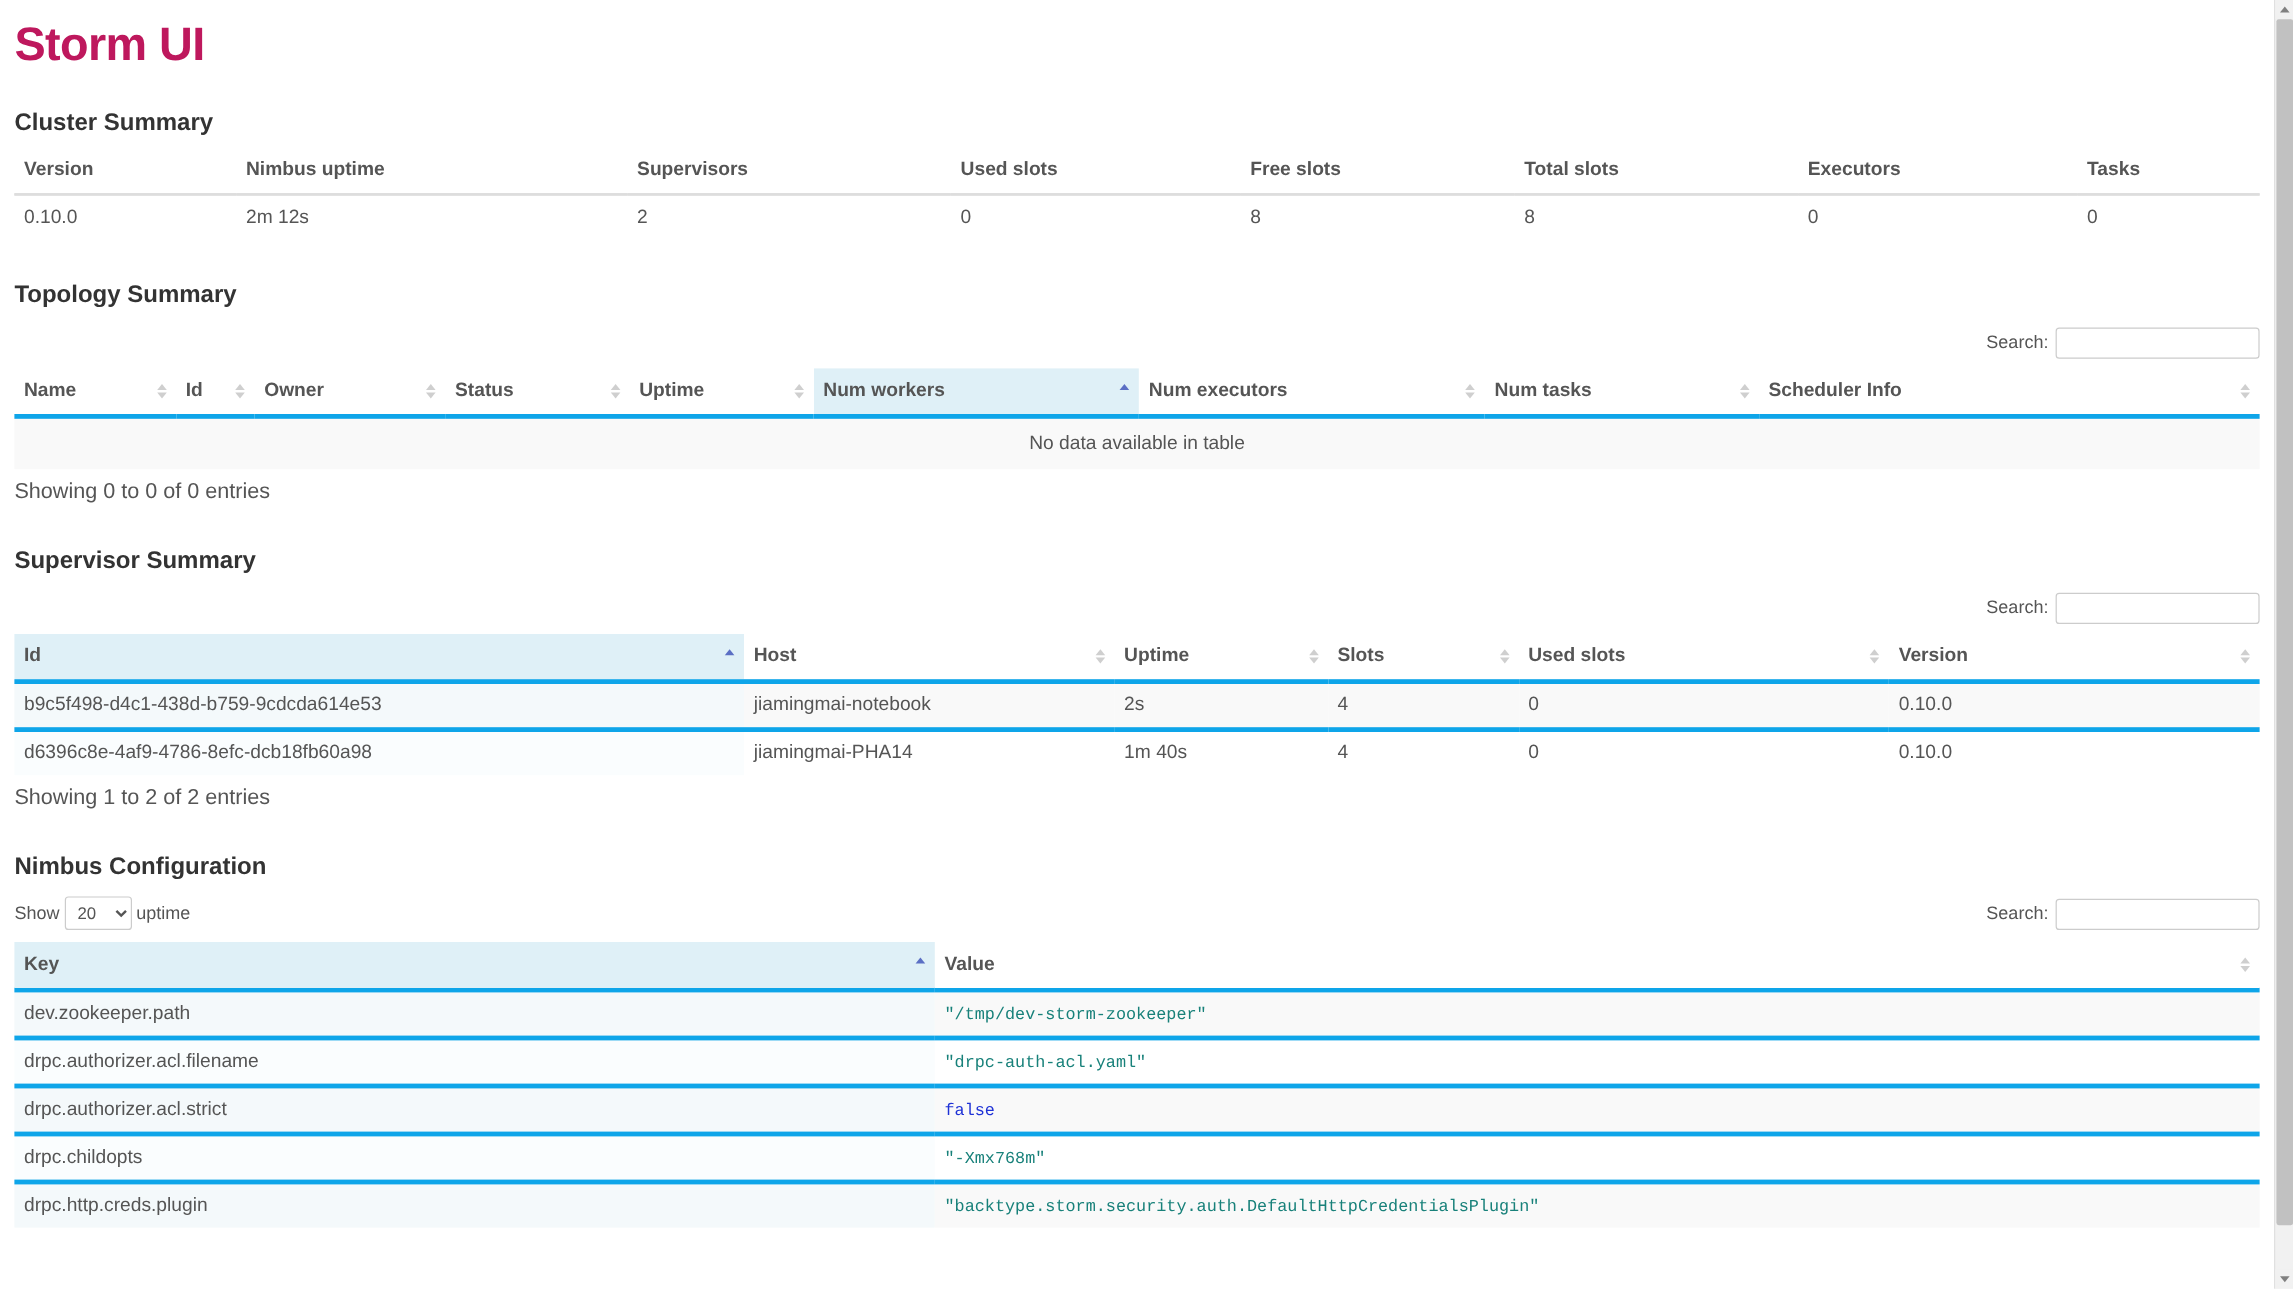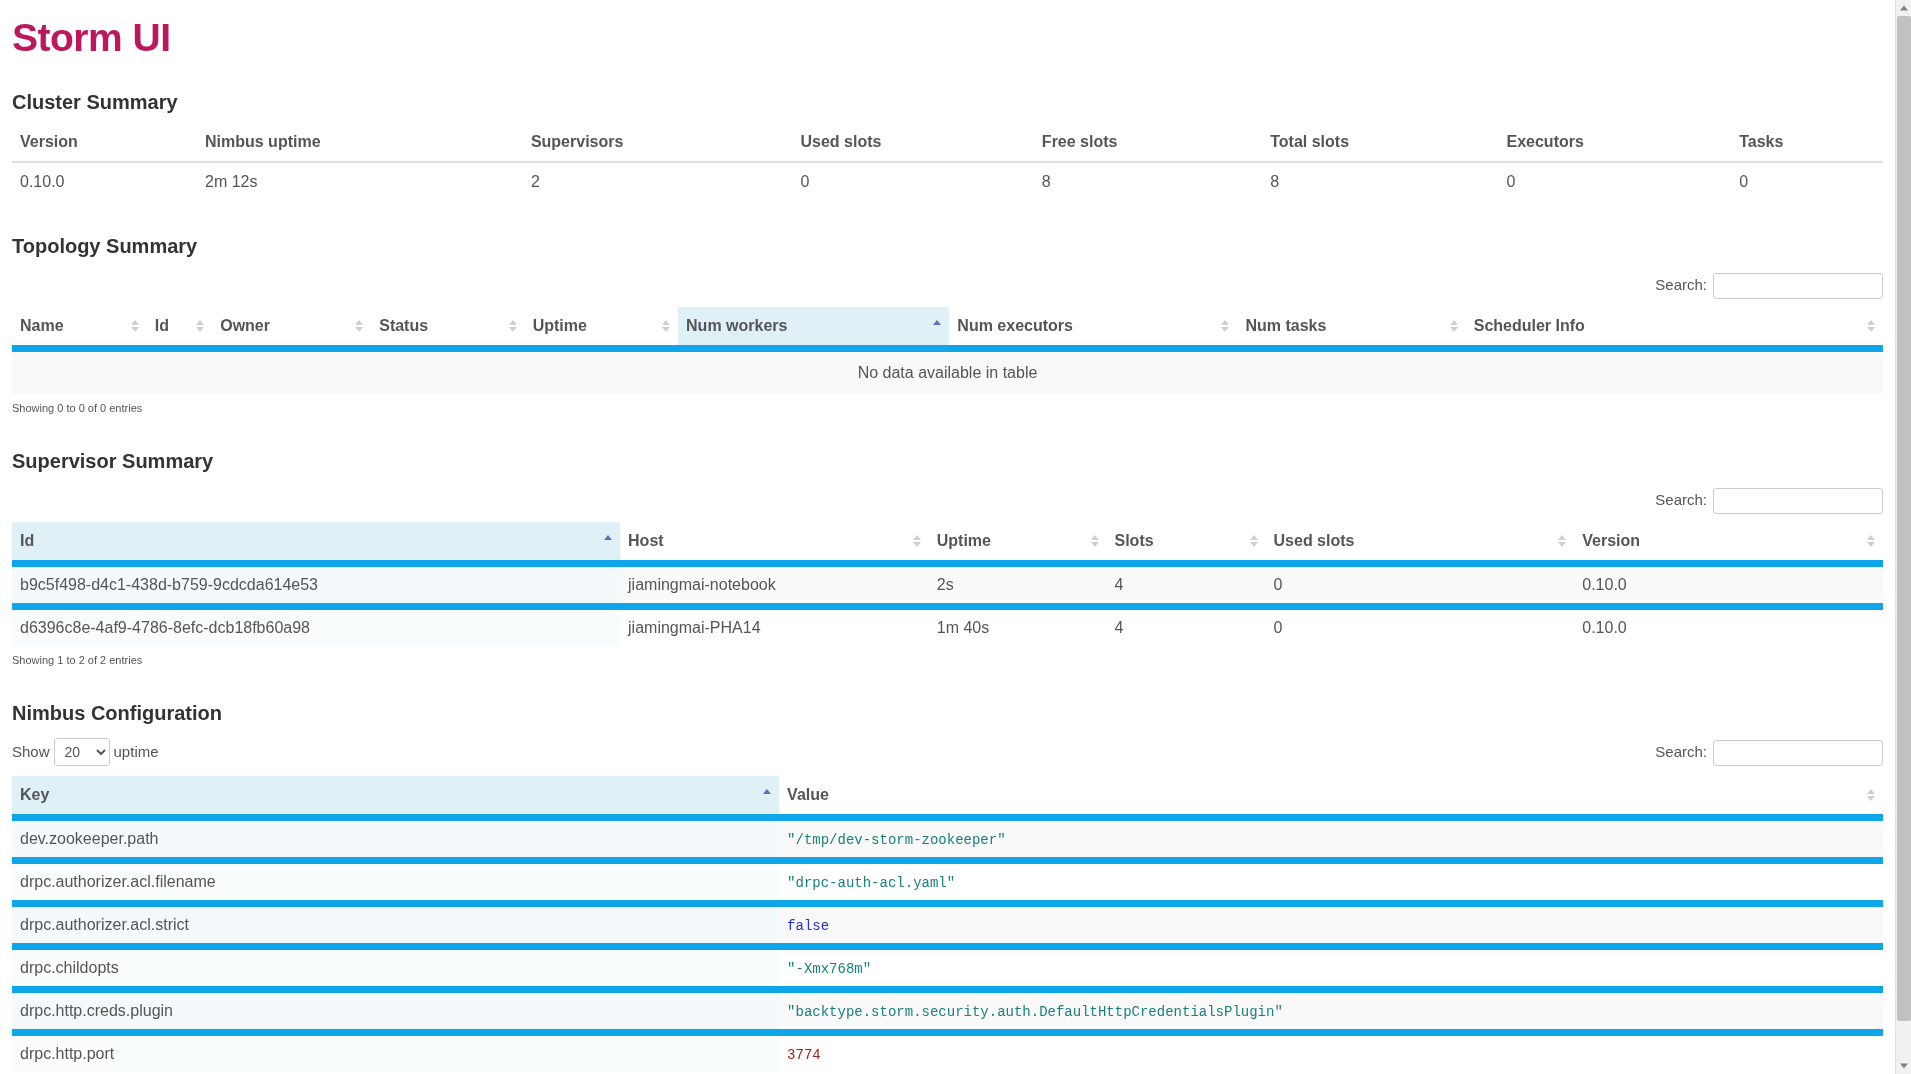--- a/index.html
+++ b/index.html
@@ -101,21 +101,21 @@
     height: 28px;
     border: 1px solid #cccccc;
     border-radius: 3px;
     font-family: "Liberation Sans", sans-serif;
     font-size: 14px;
     color: #555555;
     background: #ffffff;
     padding-left: 6px;
   }
   .dt-info {
-    font-size: 11px;
+    font-size: 18px;
     color: #555555;
     padding: 8px 0 2px 0;
   }
 
   table.dt {
     border-collapse: collapse;
     width: 100%;
   }
   table.dt thead th {
     position: relative;
@@ -125,21 +125,21 @@
     border-bottom: 2px solid #dddddd;
     background: #ffffff;
     cursor: pointer;
     white-space: nowrap;
   }
   table.dt thead th.sorting-asc {
     background: #dff0f7;
   }
   table.dt tbody td {
     padding: 9px 8px;
-    border-top: 7px solid #0ea5e9;
+    border-top: 4px solid #0ea5e9;
     color: #555555;
   }
   table.dt tbody tr.odd td { background: #f9f9f9; }
   table.dt tbody tr.even td { background: #ffffff; }
   table.dt tbody td.empty {
     text-align: center;
     background: #f9f9f9;
     color: #555555;
     padding: 12px 8px;
   }
@@ -457,24 +457,20 @@
           <td><span class="val bool">false</span></td>
         </tr>
         <tr class="even">
           <td class="sorted-col">drpc.childopts</td>
           <td><span class="val string">"-Xmx768m"</span></td>
         </tr>
         <tr class="odd">
           <td class="sorted-col">drpc.http.creds.plugin</td>
           <td><span class="val string">"backtype.storm.security.auth.DefaultHttpCredentialsPlugin"</span></td>
         </tr>
-        <tr class="even">
-          <td class="sorted-col">drpc.http.port</td>
-          <td><span class="val number">3774</span></td>
-        </tr>
 
       </tbody>
     </table>
 
   </div>
 
 </div>
 
 <div class="scrollbar">
   <div class="track-btn up">

